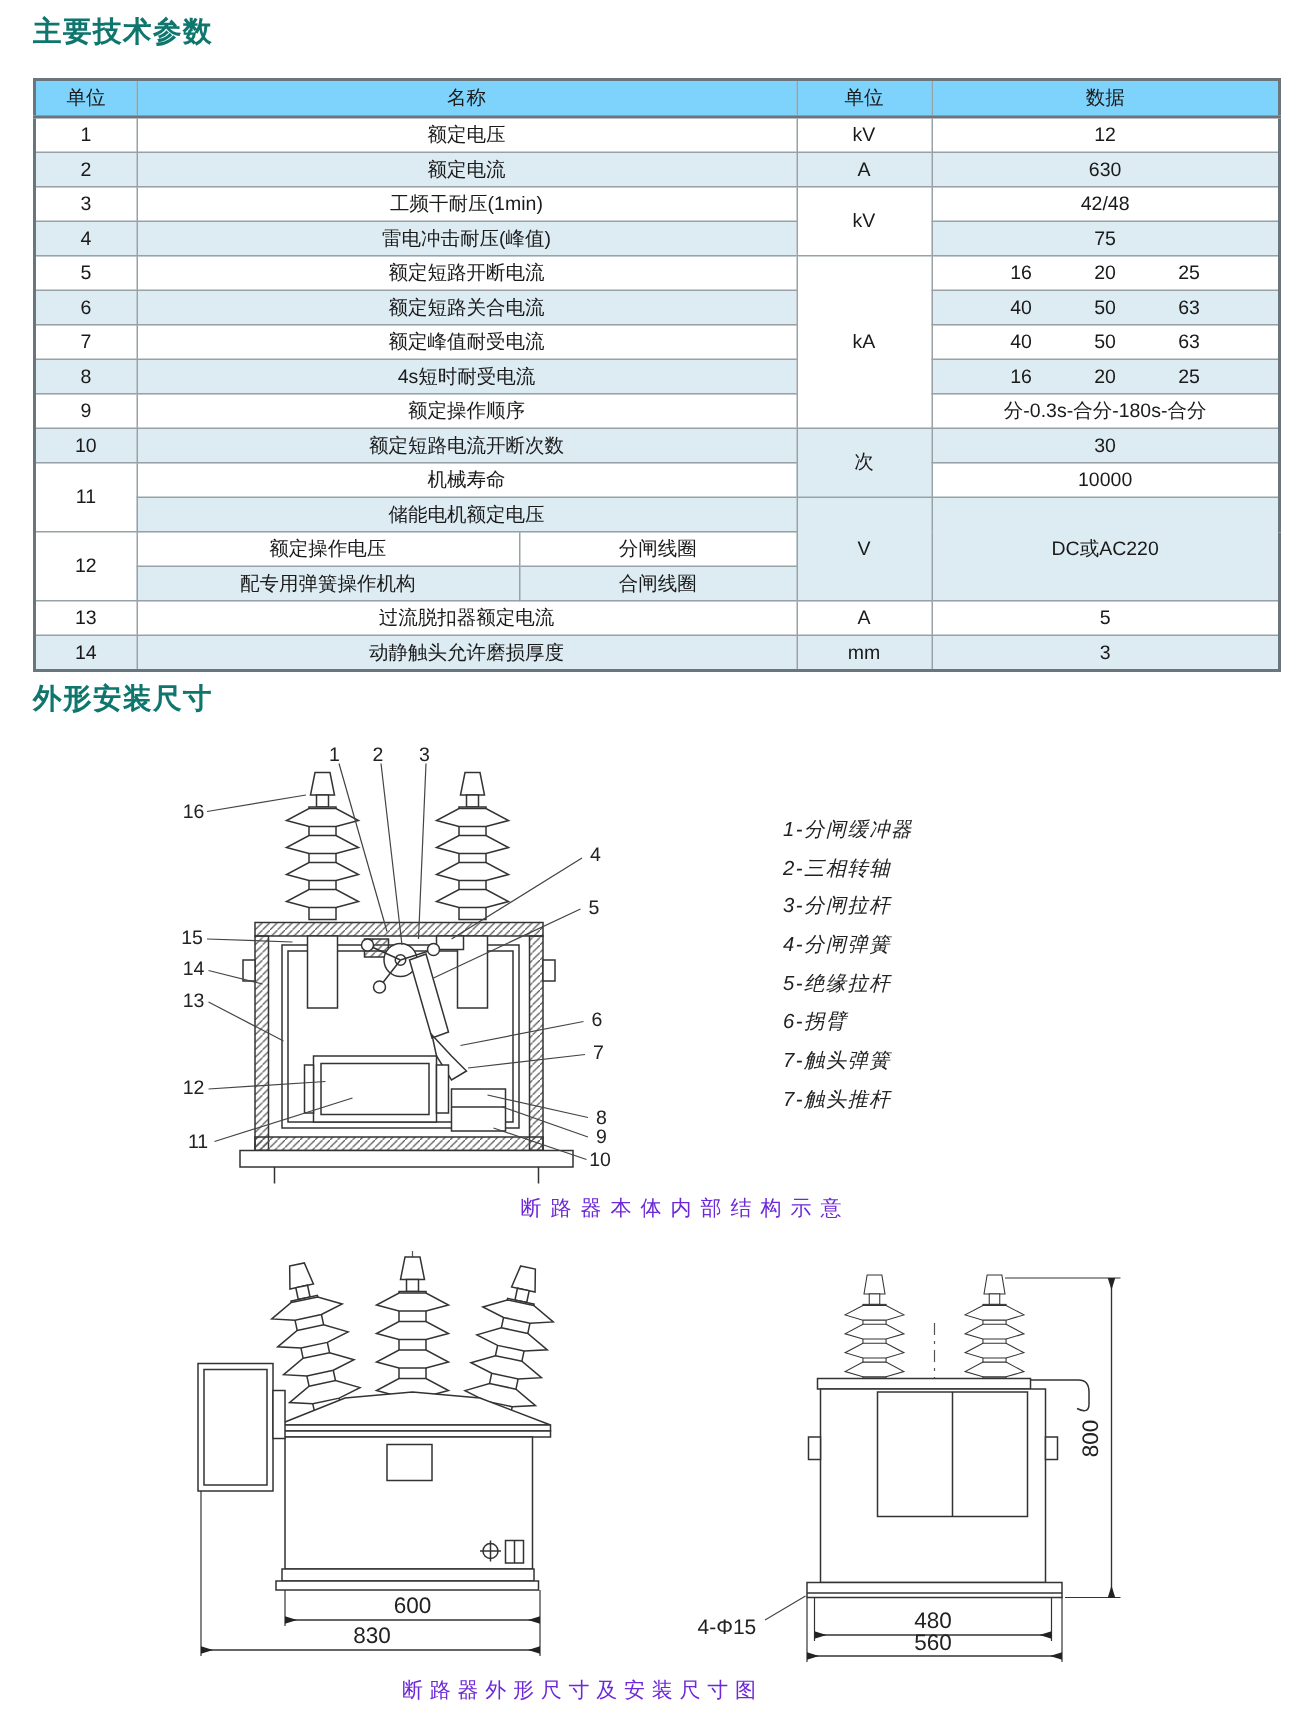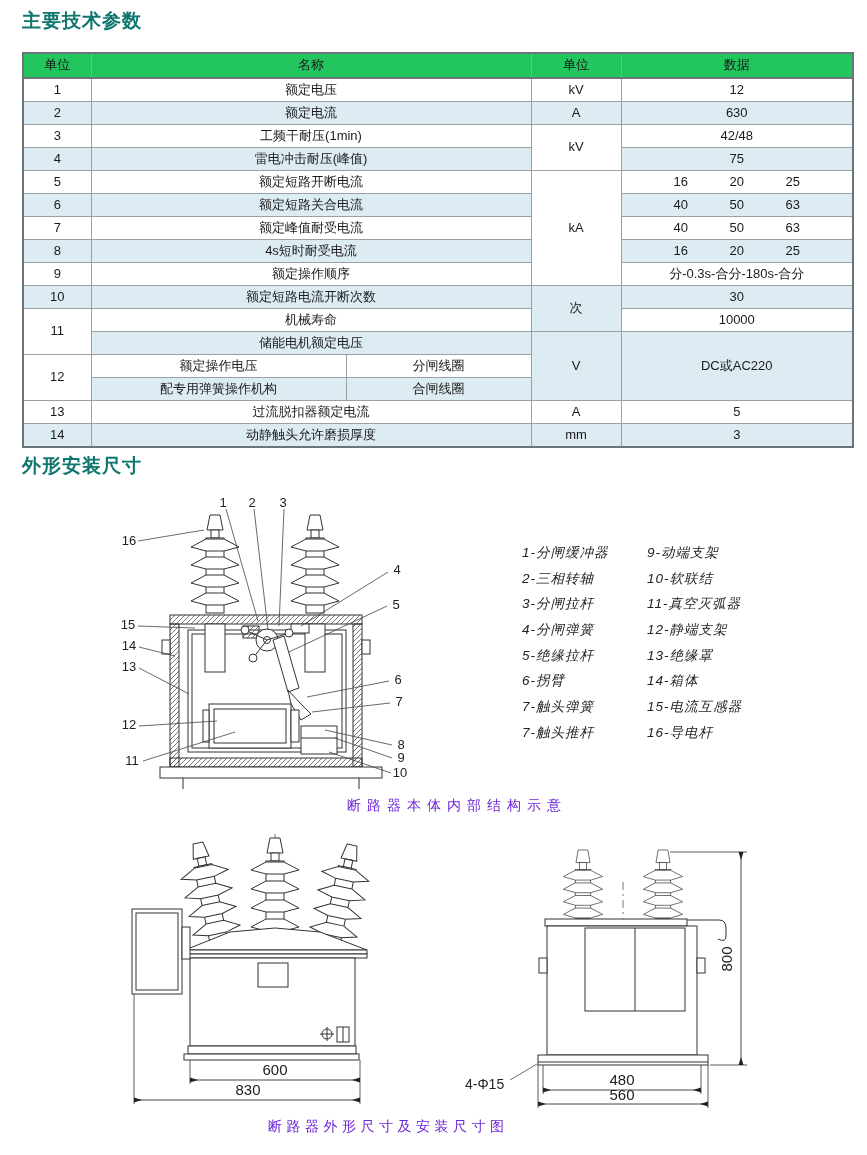--- a/index.html
+++ b/index.html
@@ -9,21 +9,21 @@
            color:#0f766e;letter-spacing:1px;}
   #h1{top:8px;} #h2{top:453px;}
 
   
   table.params{position:absolute;left:22px;top:52px;width:830px;
                border-collapse:collapse;table-layout:fixed;
                border:2px solid #6b767c;font-size:13px;}
   table.params td,table.params th{border:1px solid #98a2a6;height:22px;
                padding:0;font-weight:normal;vertical-align:middle;
                text-align:center;line-height:1.1;}
-  table.params th{background:#22c55e;border-bottom:2px solid #6b767c;height:23px;}
+  table.params th{background:#7dd3fc;border-bottom:2px solid #6b767c;height:23px;}
   th.h-name,td.nm{text-align:left;padding-left:12px;}
   tr.b td{background:#ddecf3;}
   td.cw{background:#fff;}
   td.bh{border-bottom-style:hidden;}
   .triple{display:flex;justify-content:center;gap:34px;}
   .triple span{min-width:22px;text-align:center;}
 
   
   .figcap{position:absolute;font-size:14px;color:#6d28d9;white-space:nowrap;}
   #cap1{left:347px;top:797px;letter-spacing:6px;}
@@ -271,30 +271,20 @@
   <ul class="c1">
     <li>1-分闸缓冲器</li>
     <li>2-三相转轴</li>
     <li>3-分闸拉杆</li>
     <li>4-分闸弹簧</li>
     <li>5-绝缘拉杆</li>
     <li>6-拐臂</li>
     <li>7-触头弹簧</li>
     <li>7-触头推杆</li>
   </ul>
-  <ul class="c2">
-    <li>9-动端支架</li>
-    <li>10-软联结</li>
-    <li>11-真空灭弧器</li>
-    <li>12-静端支架</li>
-    <li>13-绝缘罩</li>
-    <li>14-箱体</li>
-    <li>15-电流互感器</li>
-    <li>16-导电杆</li>
-  </ul>
 </div>
 
 <div id="cap1" class="figcap">断路器本体内部结构示意</div>
 
 <svg id="fig2" width="350" height="276" viewBox="0 0 350 276">
   <defs>
     <g id="bshB">
       <polygon class="skw" points="-5,0 5,0 8,15 -8,15"></polygon>
       <rect class="skw" x="-4" y="15" width="8" height="8"></rect>
       <rect class="skw" x="-9" y="23" width="18" height="82"></rect>

